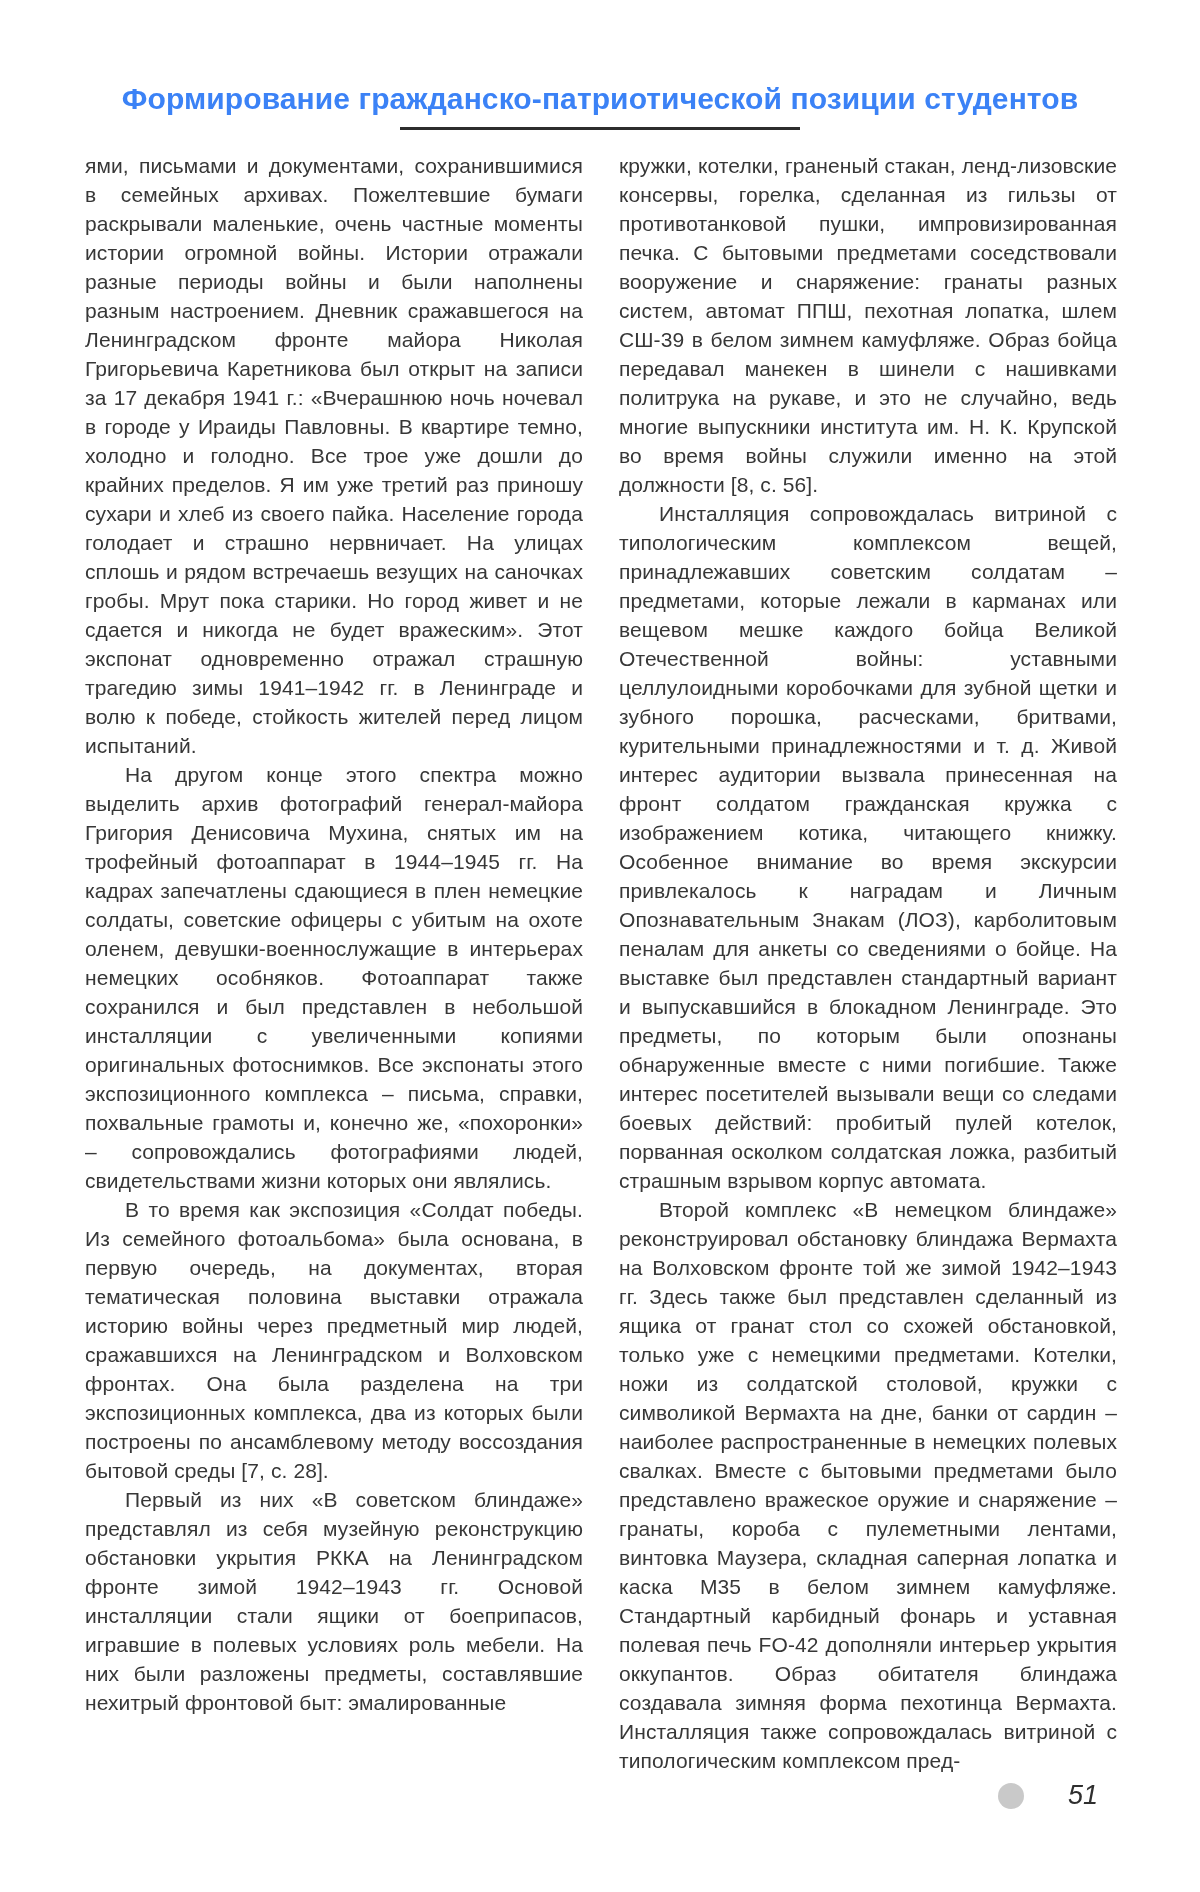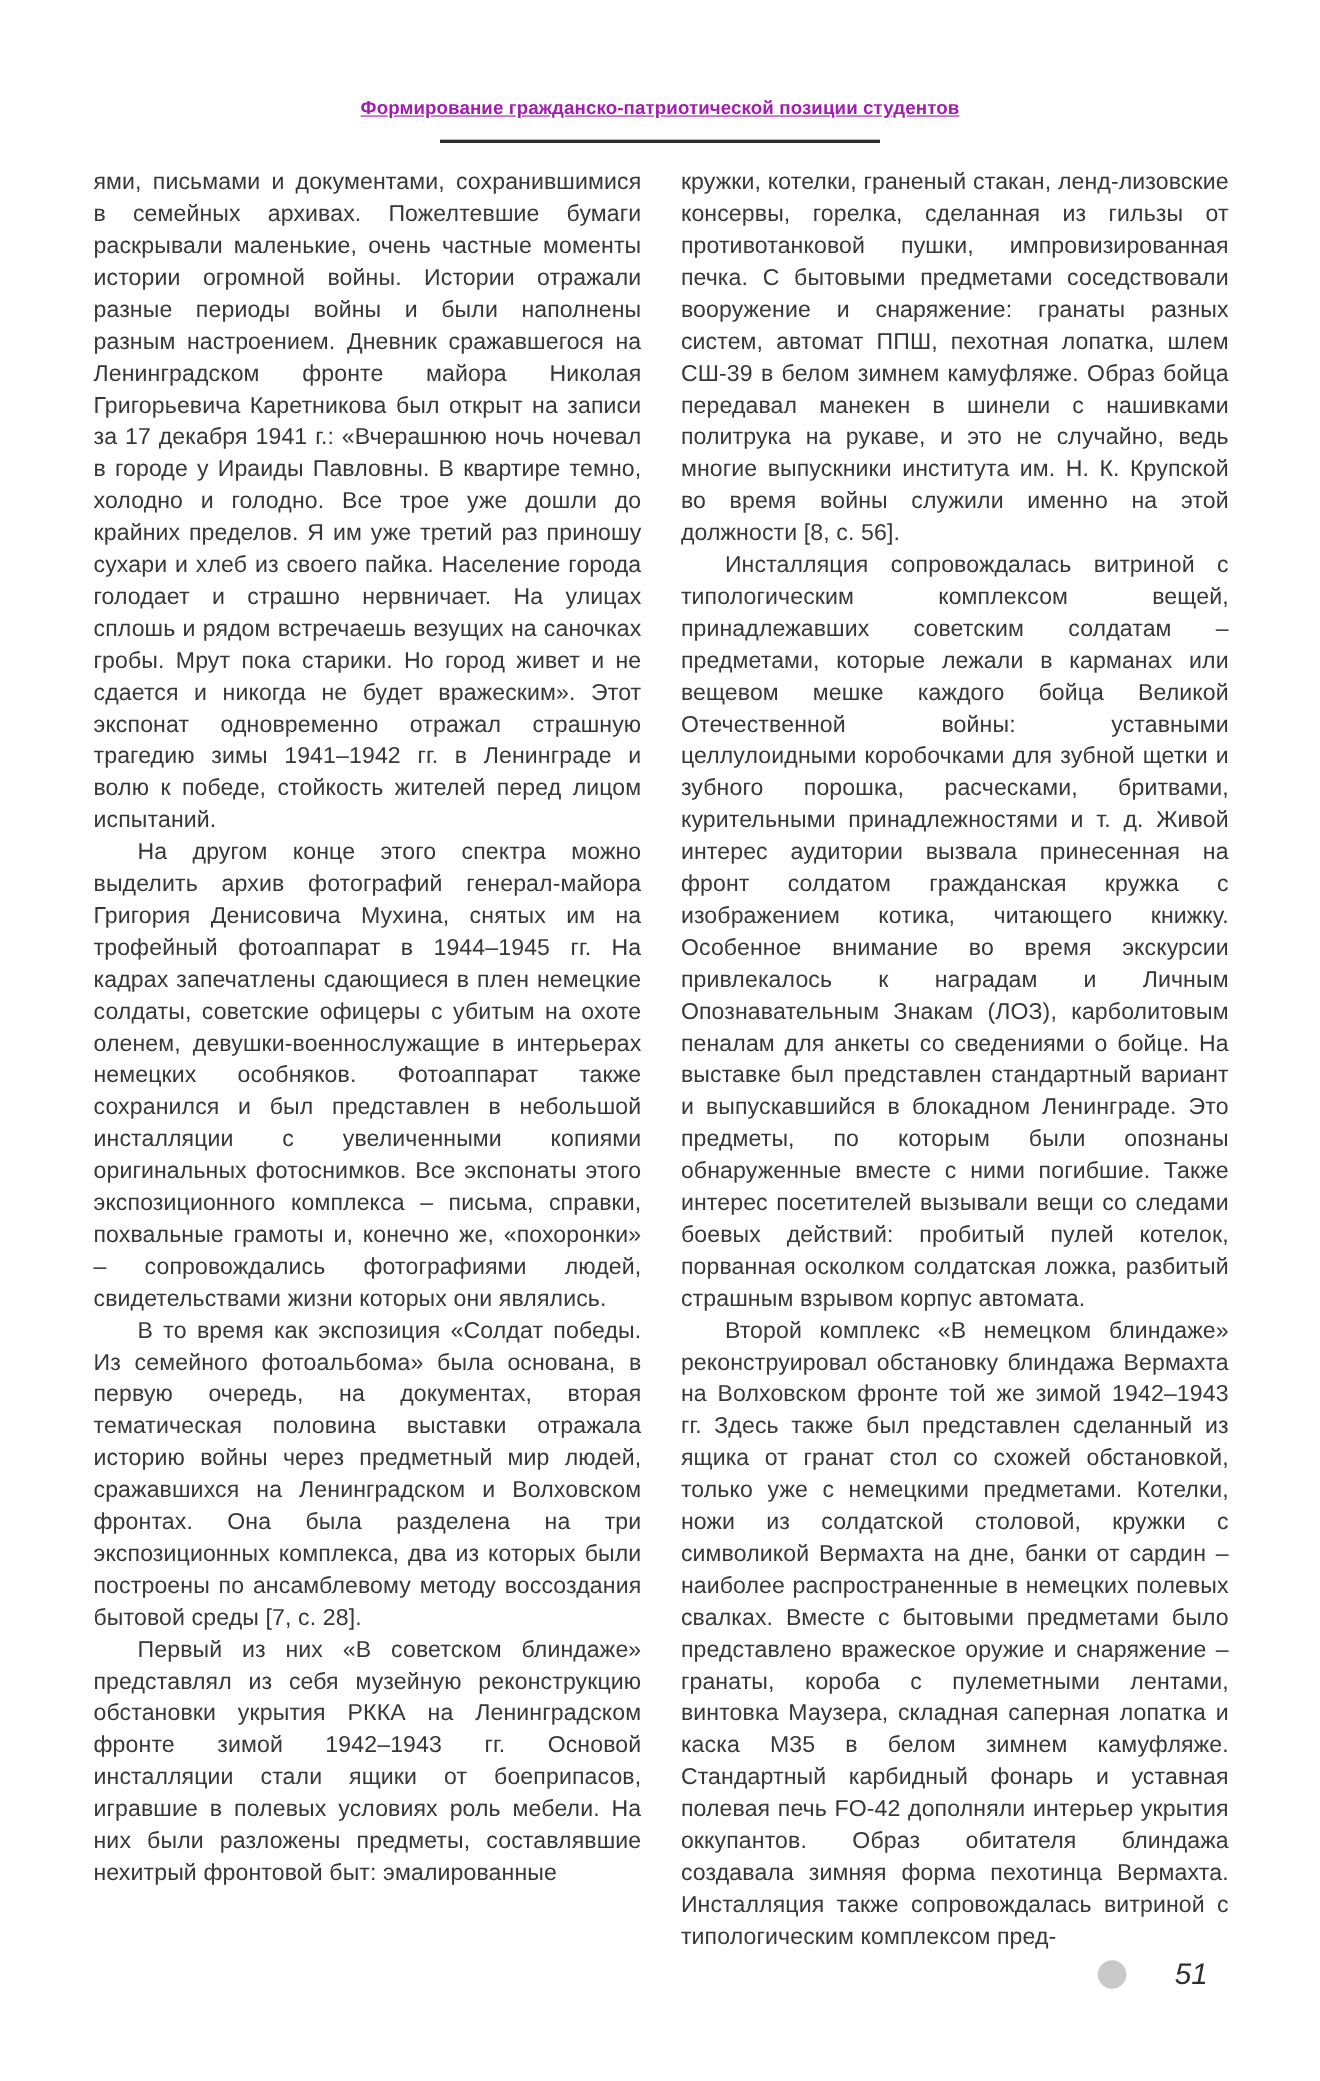--- a/index.html
+++ b/index.html
@@ -8,26 +8,25 @@
     width: 1200px;
     height: 1892px;
     margin: 0 auto;
     background: #ffffff;
     font-family: "Liberation Sans", "DejaVu Sans", sans-serif;
     color: #373737;
     overflow: hidden;
   }
   .header { padding-top: 84px; text-align: center; }
   .header-title {
-    font-size: 17px;
+    font-size: 30px;
     font-weight: 700;
-    color: #a21caf;
+    color: #3b82f6;
     letter-spacing: 0.1px;
     line-height: 30px;
-    text-decoration: underline;
   }
   .header-rule {
     width: 400px;
     height: 3px;
     margin: 13px auto 0 auto;
     border: none;
   }
   .content {
     display: flex;
     gap: 36px;
@@ -41,21 +40,21 @@
     text-align: justify;
     letter-spacing: 0.1px;
   }
   .para { margin: 0; }
   .para.indent { text-indent: 40px; }
   .footer {
     position: absolute;
     top: 1782px;
     right: 102px;
     display: flex;
-    align-items: flex-start;
+    align-items: center;
     gap: 44px;
   }
   .footer-dot {
     width: 26px;
     height: 26px;
     border-radius: 50%;
   }
   .page-number {
     font-style: italic;
     font-size: 27px;

